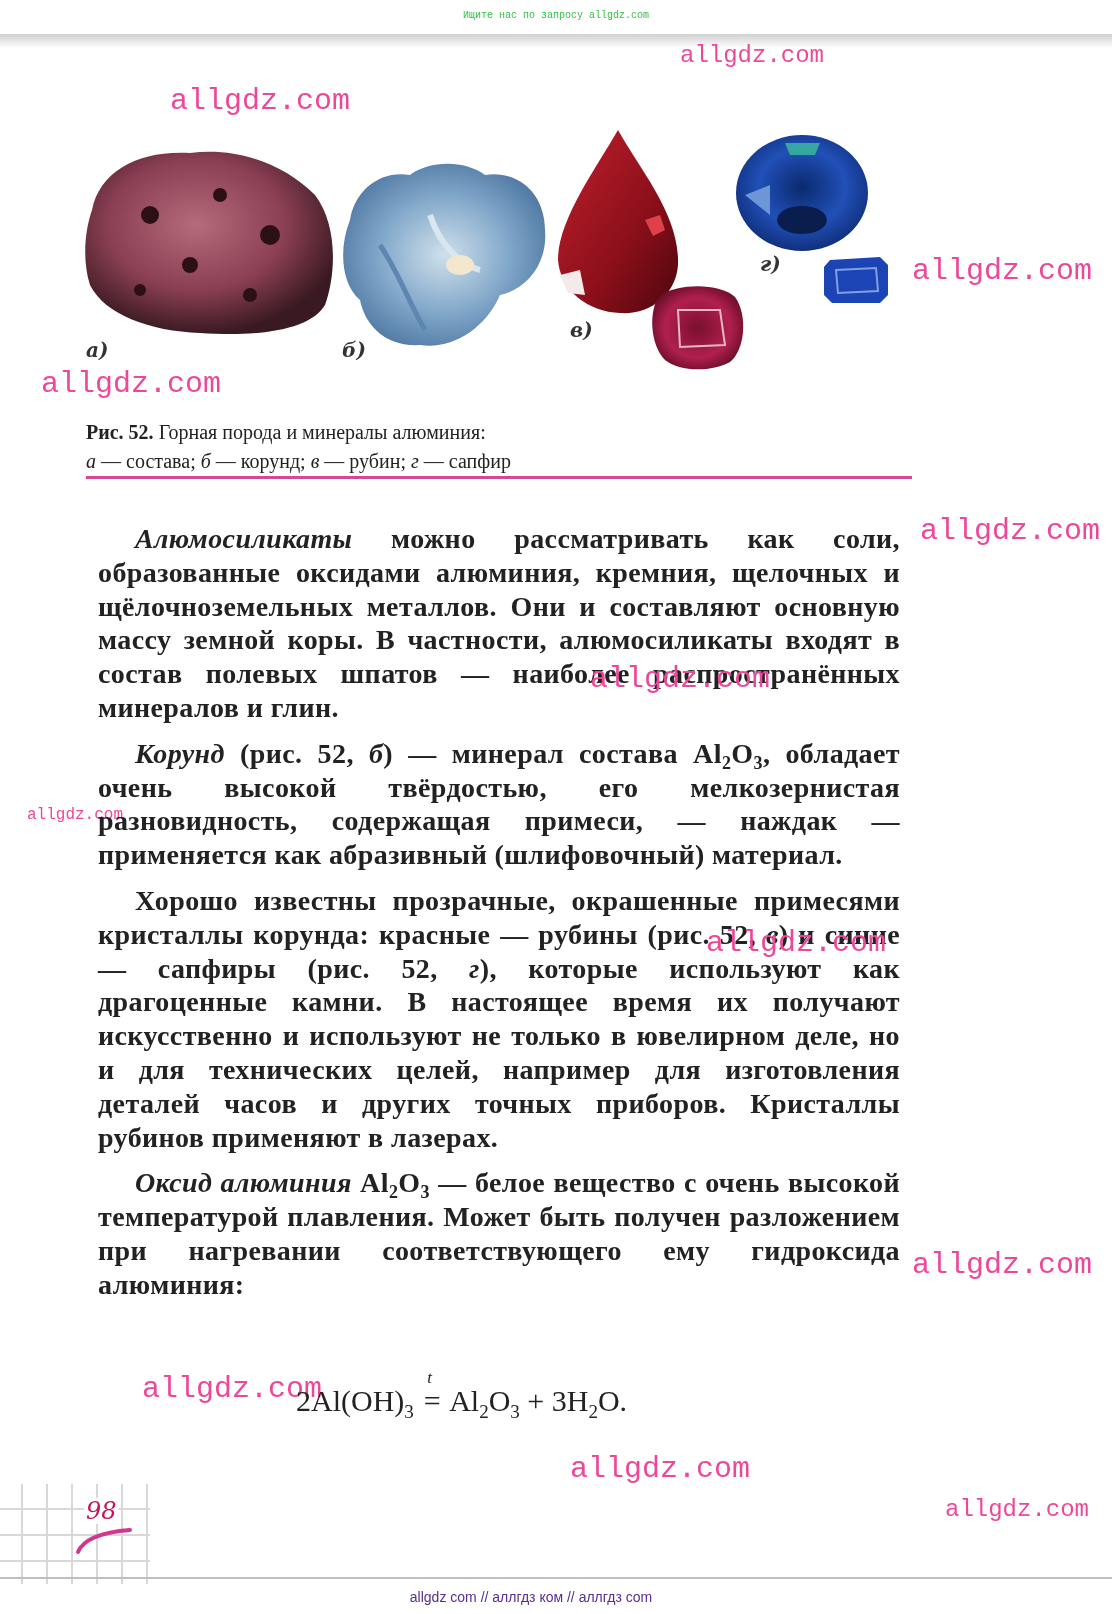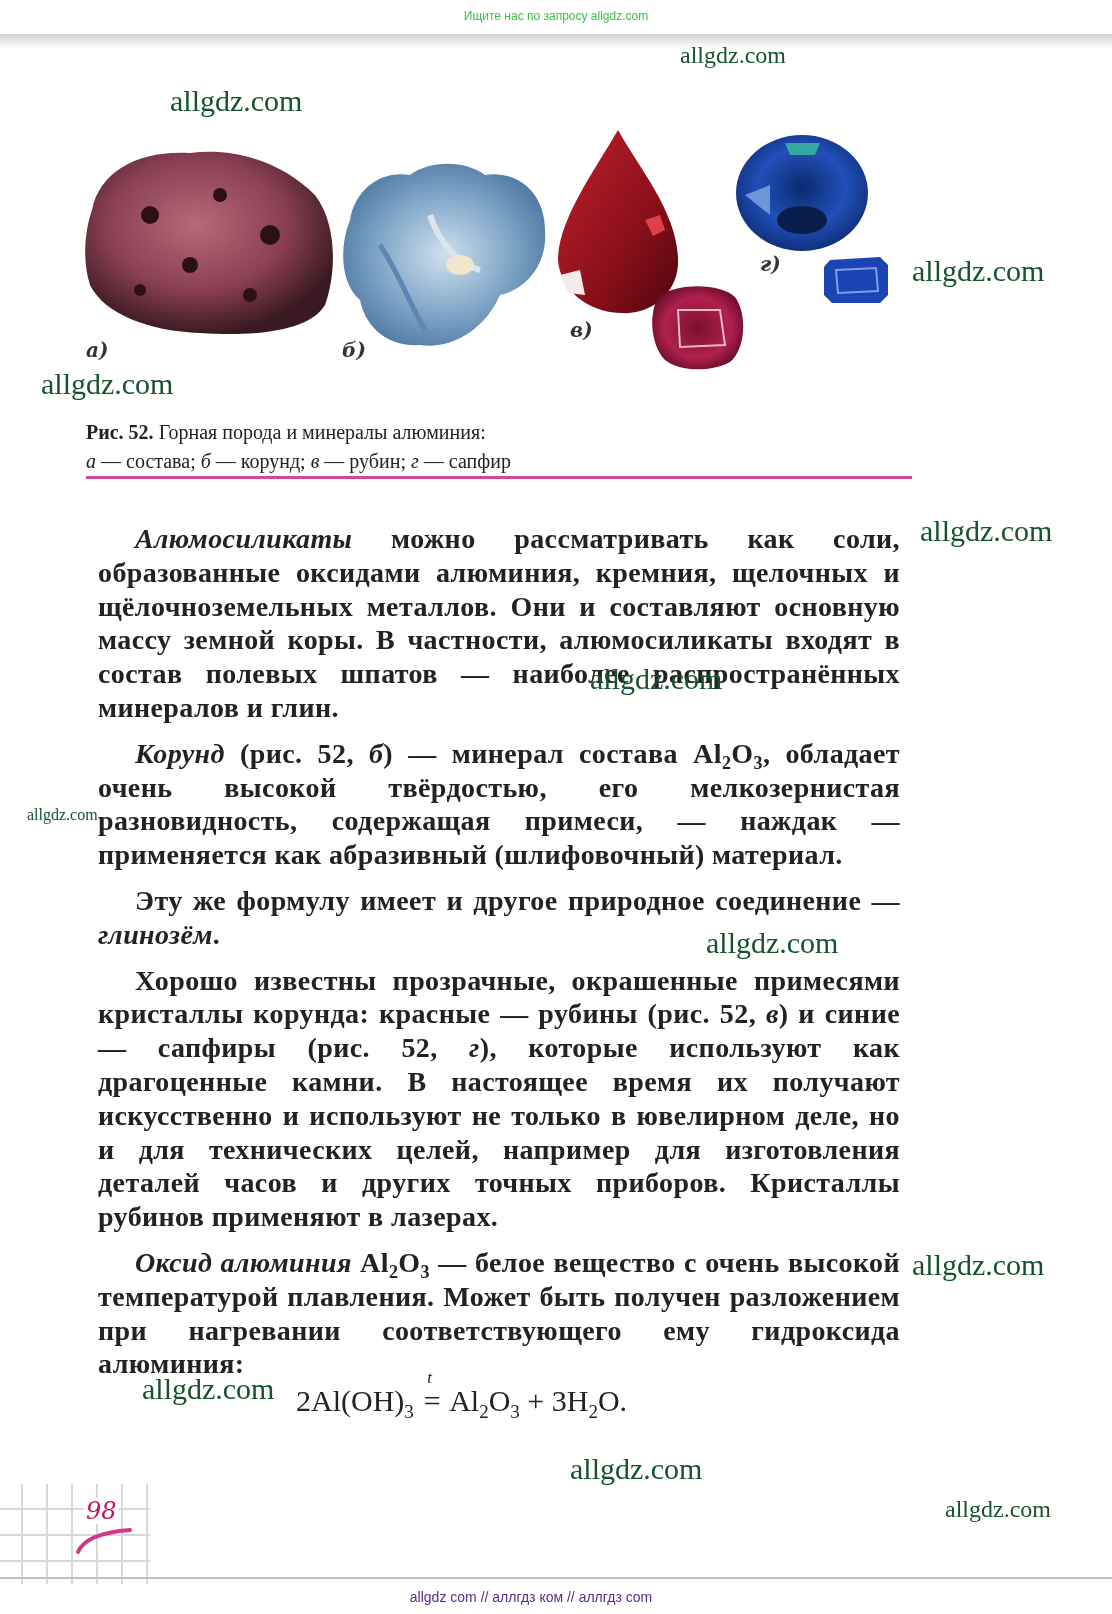--- a/index.html
+++ b/index.html
@@ -1,20 +1,20 @@
 <!DOCTYPE html>
 <html><head>
 <meta charset="utf-8">
 <style>
   html, body { margin:0; padding:0; }
   body { width:1112px; height:1614px; position:relative; background:#ffffff; overflow:hidden; font-family:"DejaVu Serif", serif; color:#222; }
   .topbar { position:absolute; left:0; top:0; width:1112px; height:34px; background:#fff; text-align:center; }
-  .topbar span { font-family:Liberation Sans, sans-serif; font-size:12px; color:#34c244; line-height:32px; }
+  .topbar span { font-family:Liberation Mono, monospace; font-size:10px; color:#34c244; line-height:32px; }
   .topshadow { position:absolute; left:0; top:34px; width:1112px; height:14px; background:linear-gradient(#cfcfcf, #ffffff); }
-  .wm { position:absolute; font-family:Liberation Serif, serif; color:#14532d; white-space:nowrap; }
+  .wm { position:absolute; font-family:Liberation Mono, monospace; color:#ec4899; white-space:nowrap; }
   .wm-l { font-size:30px; }
   .wm-m { font-size:24px; }
   .wm-s { font-size:16px; }
 
   
   .fig { position:absolute; }
   .label { position:absolute; font-family:"DejaVu Serif", serif; font-style:italic; font-weight:bold; font-size:20px; color:#333; }
   .caption { position:absolute; left:86px; top:418px; width:826px; font-family:"Liberation Serif", serif; font-size:20px; line-height:29px; color:#222; }
   .caption b { font-weight:bold; }
   .caption i { font-style:italic; }
@@ -131,21 +131,20 @@
 
 <div class="caption">
   <b>Рис. 52.</b><span> Горная порода и минералы алюминия:</span><br>
   <i>а</i><span> — состава; </span><i>б</i><span> — корунд; </span><i>в</i><span> — рубин; </span><i>г</i><span> — сапфир</span>
 </div>
 <div class="pinkline"></div>
 
 <div class="text">
   <p><i>Алюмосиликаты</i><span> можно рассматривать как соли, образованные оксидами алюминия, кремния, щелочных и щёлочноземельных металлов. Они и составляют основную массу земной коры. В частности, алюмосиликаты входят в состав полевых шпатов — наиболее распространённых минералов и глин.</span></p>
   <p><i>Корунд</i><span> (рис. 52, </span><i>б</i><span>) — минерал состава Al</span><sub>2</sub><span>O</span><sub>3</sub><span>, обладает очень высокой твёрдостью, его мелкозернистая разновидность, содержащая примеси, — наждак — применяется как абразивный (шлифовочный) материал.</span></p>
-  <p><span>Эту же формулу имеет и другое природное соединение — </span><i>глинозём</i><span>.</span></p>
   <p><span>Хорошо известны прозрачные, окрашенные примесями кристаллы корунда: красные — рубины (рис. 52, </span><i>в</i><span>) и синие — сапфиры (рис. 52, </span><i>г</i><span>), которые используют как драгоценные камни. В настоящее время их получают искусственно и используют не только в ювелирном деле, но и для технических целей, например для изготовления деталей часов и других точных приборов. Кристаллы рубинов применяют в лазерах.</span></p>
   <p><i>Оксид алюминия</i><span> Al</span><sub>2</sub><span>O</span><sub>3</sub><span> — белое вещество с очень высокой температурой плавления. Может быть получен разложением при нагревании соответствующего ему гидроксида алюминия:</span></p>
 </div>
 
 <div class="formula">
   <span>2Al(OH)</span><sub>3</sub>
   <span class="arrow-t"><span class="t">t</span><span>=</span></span><span> Al</span><sub>2</sub><span>O</span><sub>3</sub><span> + 3H</span><sub>2</sub><span>O.</span>
 </div>
 
 <div class="grid"></div>

